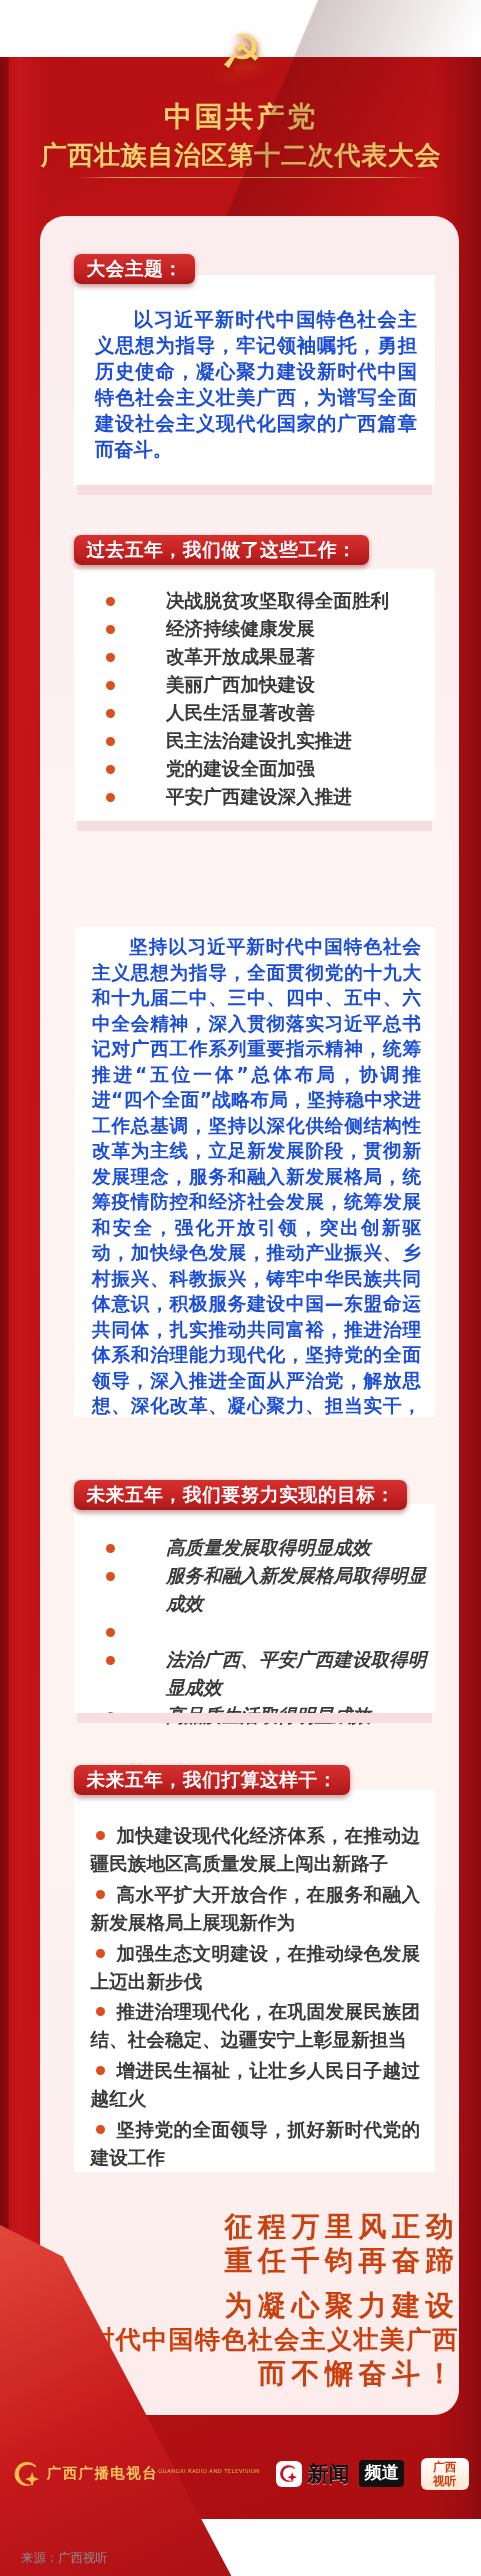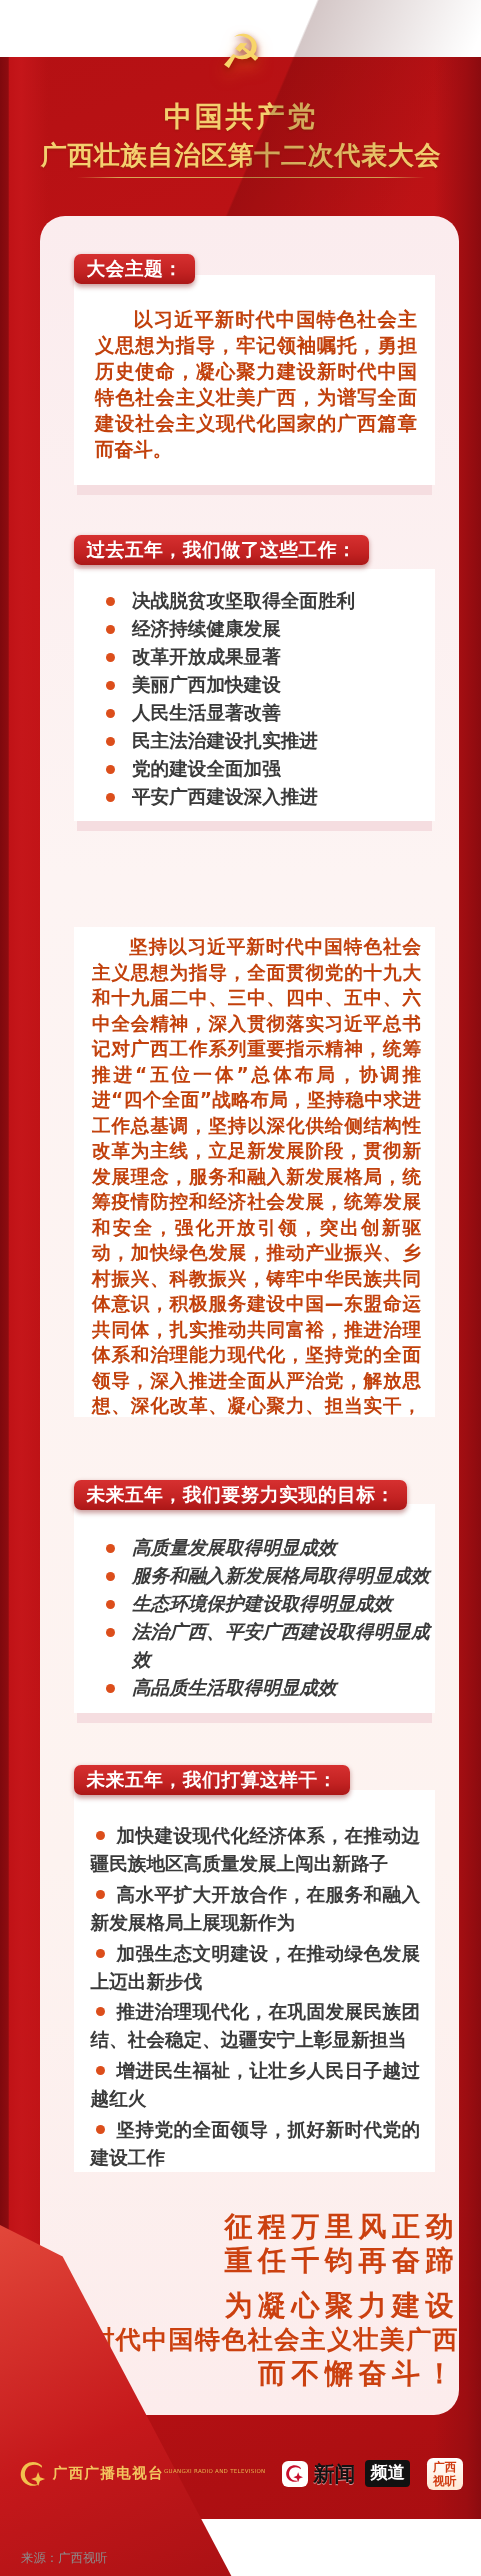--- a/index.html
+++ b/index.html
@@ -33,25 +33,25 @@
     background:linear-gradient(180deg,#fbecee 0%,#fdf4f3 30%,#fdf3f0 75%,#fcecec 100%);}
 
   
   .badge{position:absolute;left:34px;height:30px;line-height:30px;padding:0 12.4px;
     background:linear-gradient(180deg,#d63030 0%,#c32222 60%,#ab1717 100%);
     color:#ffffff;font-weight:bold;font-size:18.6px;letter-spacing:0.7px;
     border-radius:7px;box-shadow:0 2.1px 4.8px rgba(120,10,10,.4);z-index:3;}
   .panel{position:absolute;left:34px;width:361px;background:#ffffff;z-index:2;}
   .panel::after{content:"";position:absolute;left:2.8px;right:2.8px;bottom:-9.7px;height:9.7px;
     background:#f5dde0;}
-  .para{margin:0;text-align:justify;text-indent:2em;color:#c2410c;font-weight:bold;}
+  .para{margin:0;text-align:justify;text-indent:2em;color:#1d4ed8;font-weight:bold;}
   .para-theme{padding:32px 18px 0 21px;font-size:19.3px;line-height:26px;}
   .para-req{padding:7px 14px 0 18px;font-size:18.6px;line-height:25.5px;}
   ul.dots{list-style:none;margin:0;padding:0;}
-  ul.dots li{position:relative;padding-left:58px;line-height:28px;min-height:28px;
+  ul.dots li{position:relative;padding-left:92px;line-height:28px;min-height:28px;
     font-size:18.6px;font-weight:bold;color:#3a3a3a;}
   ul.dots li .dot{position:absolute;left:32px;top:9.7px;width:9px;height:9px;
     border-radius:50%;background:#dc4e1b;}
   .plan-item{padding:0 15px 0 16.6px;text-align:justify;font-size:18.6px;line-height:28px;
     font-weight:bold;color:#3a3a3a;margin-bottom:2.8px;}
   .plan-item .dot{display:inline-block;width:9px;height:9px;border-radius:50%;
     background:#dc4e1b;margin:0 11px 2.1px 5.5px;}
   .pad-list-past{padding-top:18px;}
   .pad-list-goals{padding-top:30px;}
   .pad-list-plans{padding-top:32px;}
@@ -73,21 +73,21 @@
   .swirl{display:inline-flex;}
   .gxtv-text{display:flex;flex-direction:row;line-height:1;color:#f2c45e;}
   .gxtv-name{font-size:14.5px;font-weight:bold;letter-spacing:1.4px;}
   .gxtv-sub{font-size:5.5px;letter-spacing:0.3px;margin-top:2.8px;color:#e8b44f;}
   .news-icon{width:26px;height:26px;background:#ffffff;border-radius:6.2px;
     display:flex;align-items:center;justify-content:center;color:#c8102e;}
   .news-zh{font-size:21px;font-weight:bold;color:#121212;
     text-shadow:0 0.7px 0 rgba(255,255,255,.55);}
   .channel-zh{background:#111111;color:#ffffff;font-weight:bold;font-size:17px;
     padding:1.4px 5.5px 2.8px;border-radius:4.1px;margin-left:4.1px;}
-  .stamp{width:36px;height:32px;border-radius:6.2px;
+  .stamp{width:48px;height:32px;border-radius:6.2px;
     background:linear-gradient(180deg,#ffffff 0%,#ffe7d2 100%);
     color:#d03b10;font-size:11.7px;font-weight:bold;line-height:14px;text-align:center;
     padding-top:2.8px;box-sizing:border-box;}
   .source{position:absolute;left:21px;top:2550px;font-size:12.4px;color:#8c8c8c;z-index:5;}
 </style>
 </head>
 <body>
 
 <div class="page">
   <div class="bg-red"></div>
@@ -122,21 +122,21 @@
 
     <div class="panel" style="top:711px;height:490px;overflow:hidden;">
       <p class="para para-req">坚持以习近平新时代中国特色社会主义思想为指导，全面贯彻党的十九大和十九届二中、三中、四中、五中、六中全会精神，深入贯彻落实习近平总书记对广西工作系列重要指示精神，统筹推进“五位一体”总体布局，协调推进“四个全面”战略布局，坚持稳中求进工作总基调，坚持以深化供给侧结构性改革为主线，立足新发展阶段，贯彻新发展理念，服务和融入新发展格局，统筹疫情防控和经济社会发展，统筹发展和安全，强化开放引领，突出创新驱动，加快绿色发展，推动产业振兴、乡村振兴、科教振兴，铸牢中华民族共同体意识，积极服务建设中国—东盟命运共同体，扎实推动共同富裕，推进治理体系和治理能力现代化，坚持党的全面领导，深入推进全面从严治党，解放思想、深化改革、凝心聚力、担当实干，为建设新时代中国特色社会主义壮美广西而奋斗。</p>
     </div>
 
     <div class="badge" style="top:1264px;">未来五年，我们要努力实现的目标：</div>
     <div class="panel pad-list-goals" style="top:1288px;height:209px;box-sizing:border-box;font-style:italic;">
       <ul class="dots">
         <li><span class="dot"></span><span>高质量发展取得明显成效</span></li>
         <li><span class="dot"></span><span>服务和融入新发展格局取得明显成效</span></li>
-        <li><span class="dot"></span><span>生态环境保护建设取得明显成效</span></li>
+        <li><span class="dot"></span></li>
         <li><span class="dot"></span><span>法治广西、平安广西建设取得明显成效</span></li>
         <li><span class="dot"></span><span>高品质生活取得明显成效</span></li>
       </ul>
     </div>
 
     <div class="badge" style="top:1549px;">未来五年，我们打算这样干：</div>
     <div class="panel pad-list-plans" style="top:1574px;height:382px;box-sizing:border-box;overflow:hidden;">
       <div class="plan-item"><span class="dot"></span><span>加快建设现代化经济体系，在推动边疆民族地区高质量发展上闯出新路子</span></div>
       <div class="plan-item"><span class="dot"></span><span>高水平扩大开放合作，在服务和融入新发展格局上展现新作为</span></div>
       <div class="plan-item"><span class="dot"></span><span>加强生态文明建设，在推动绿色发展上迈出新步伐</span></div>

